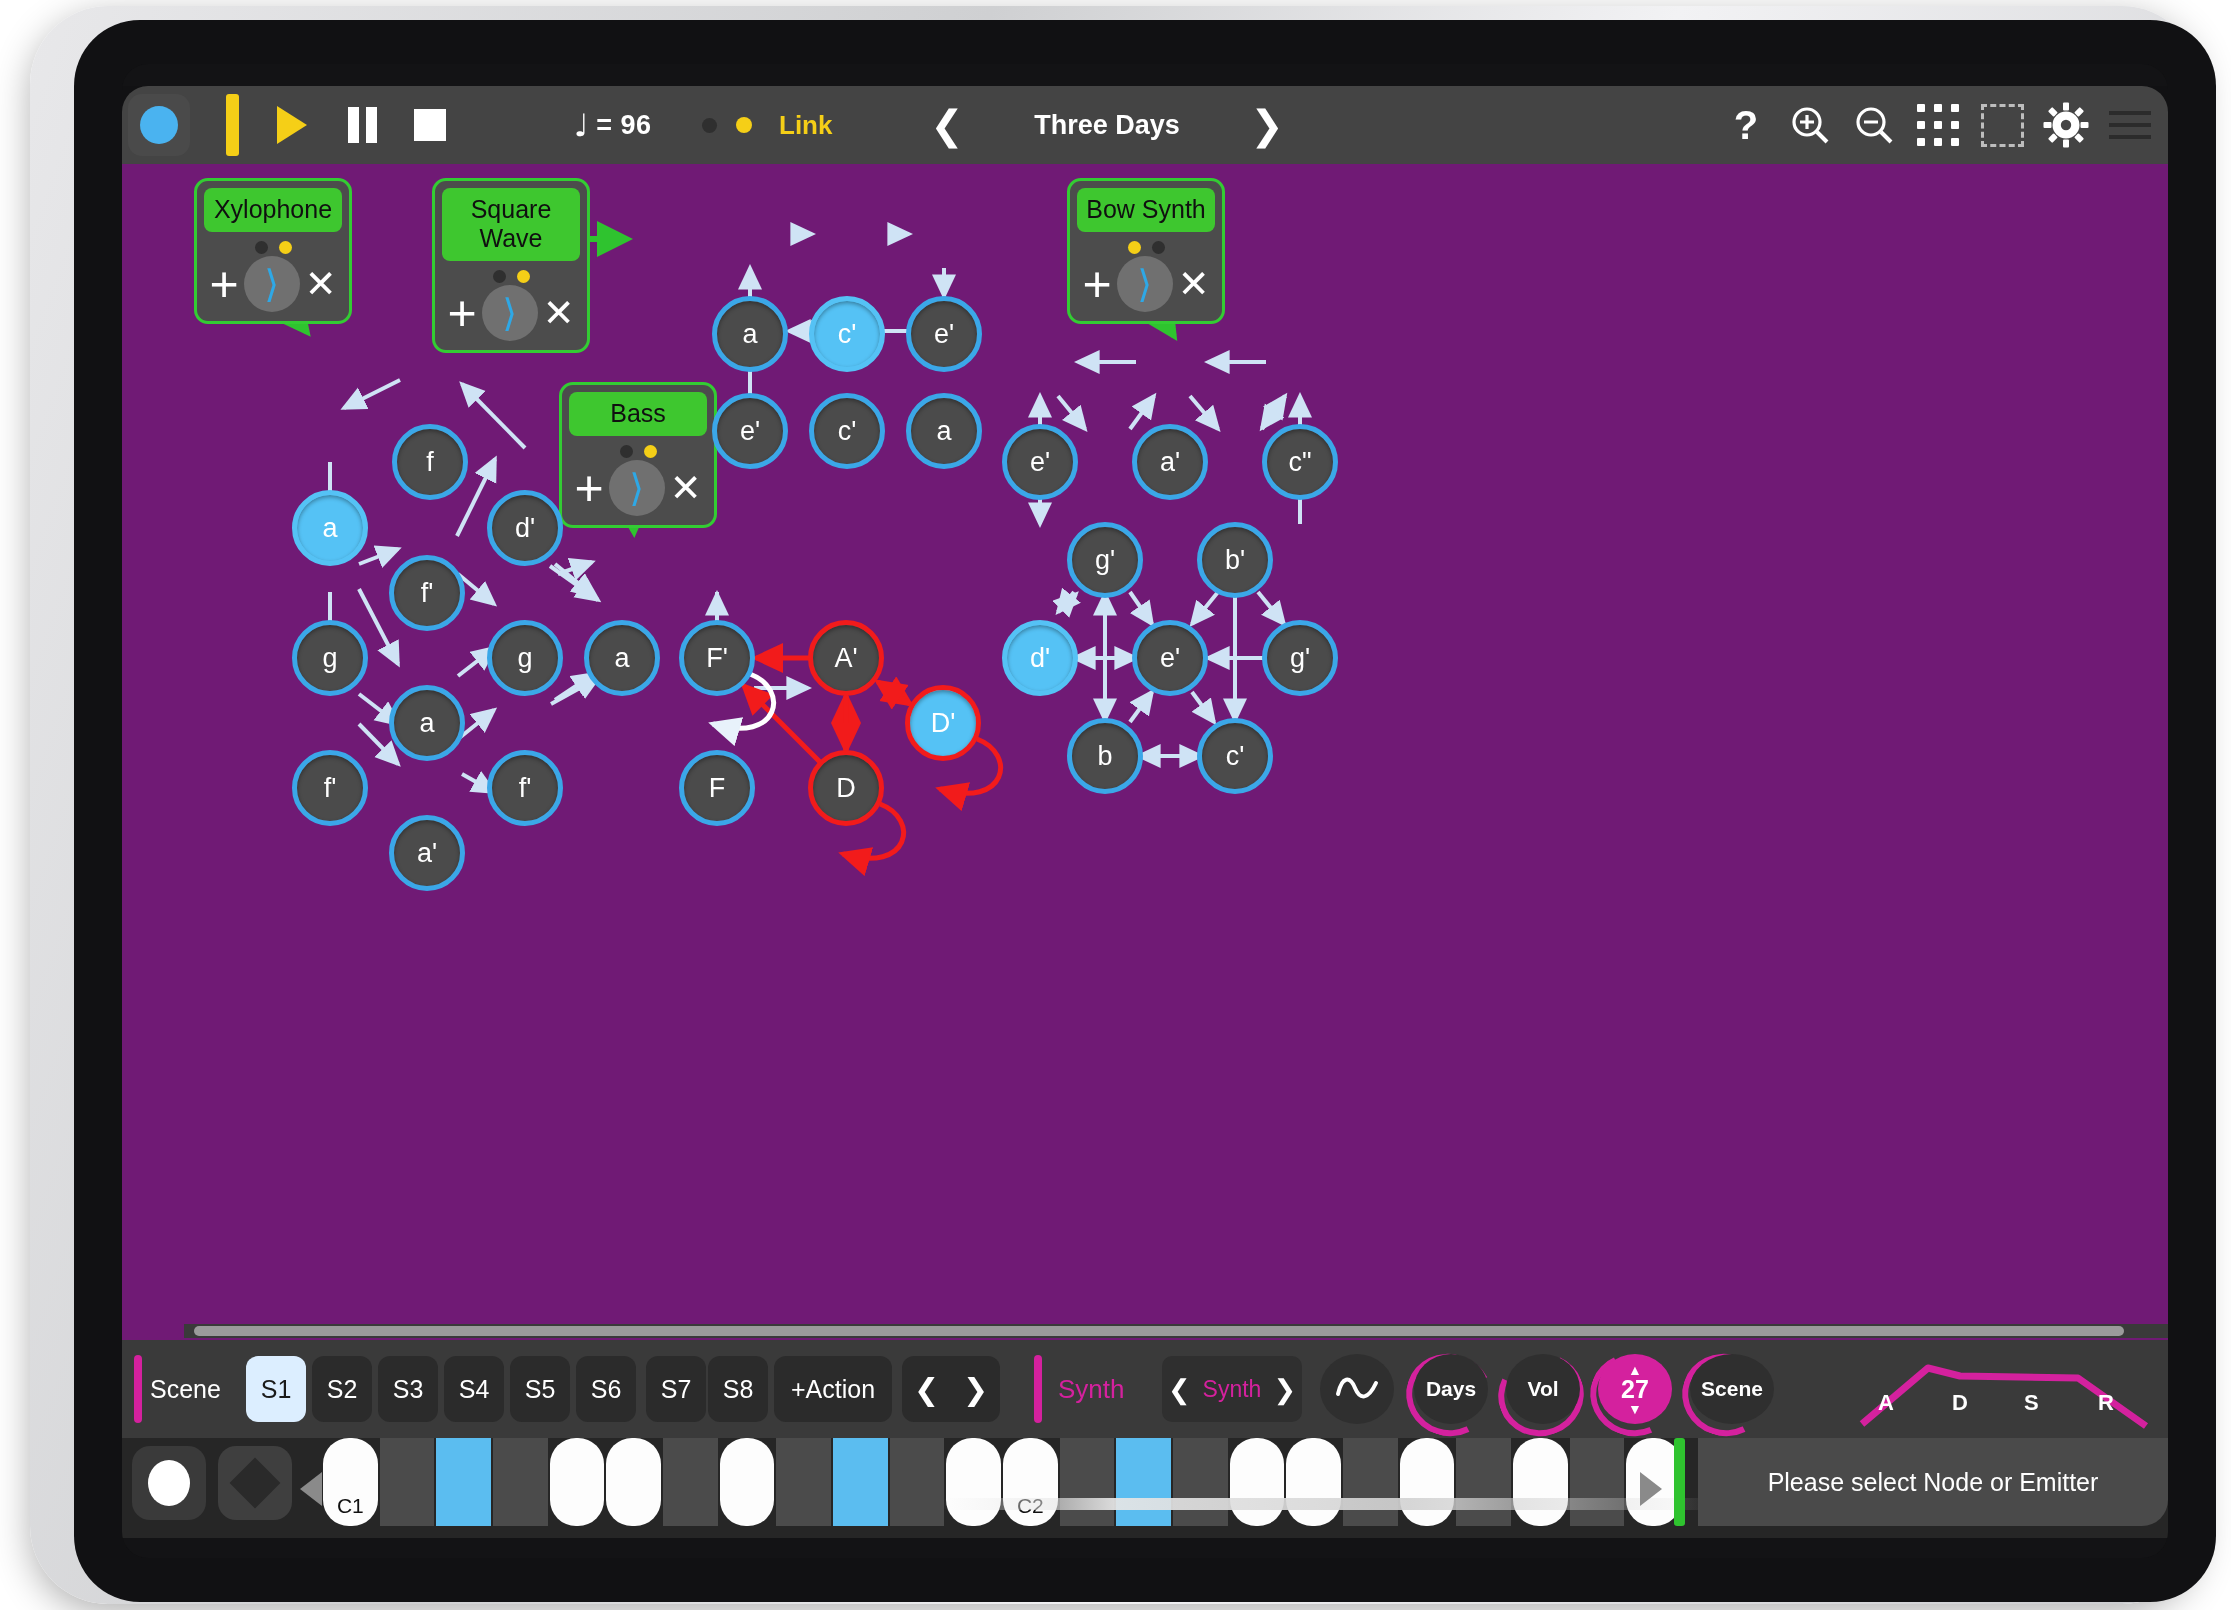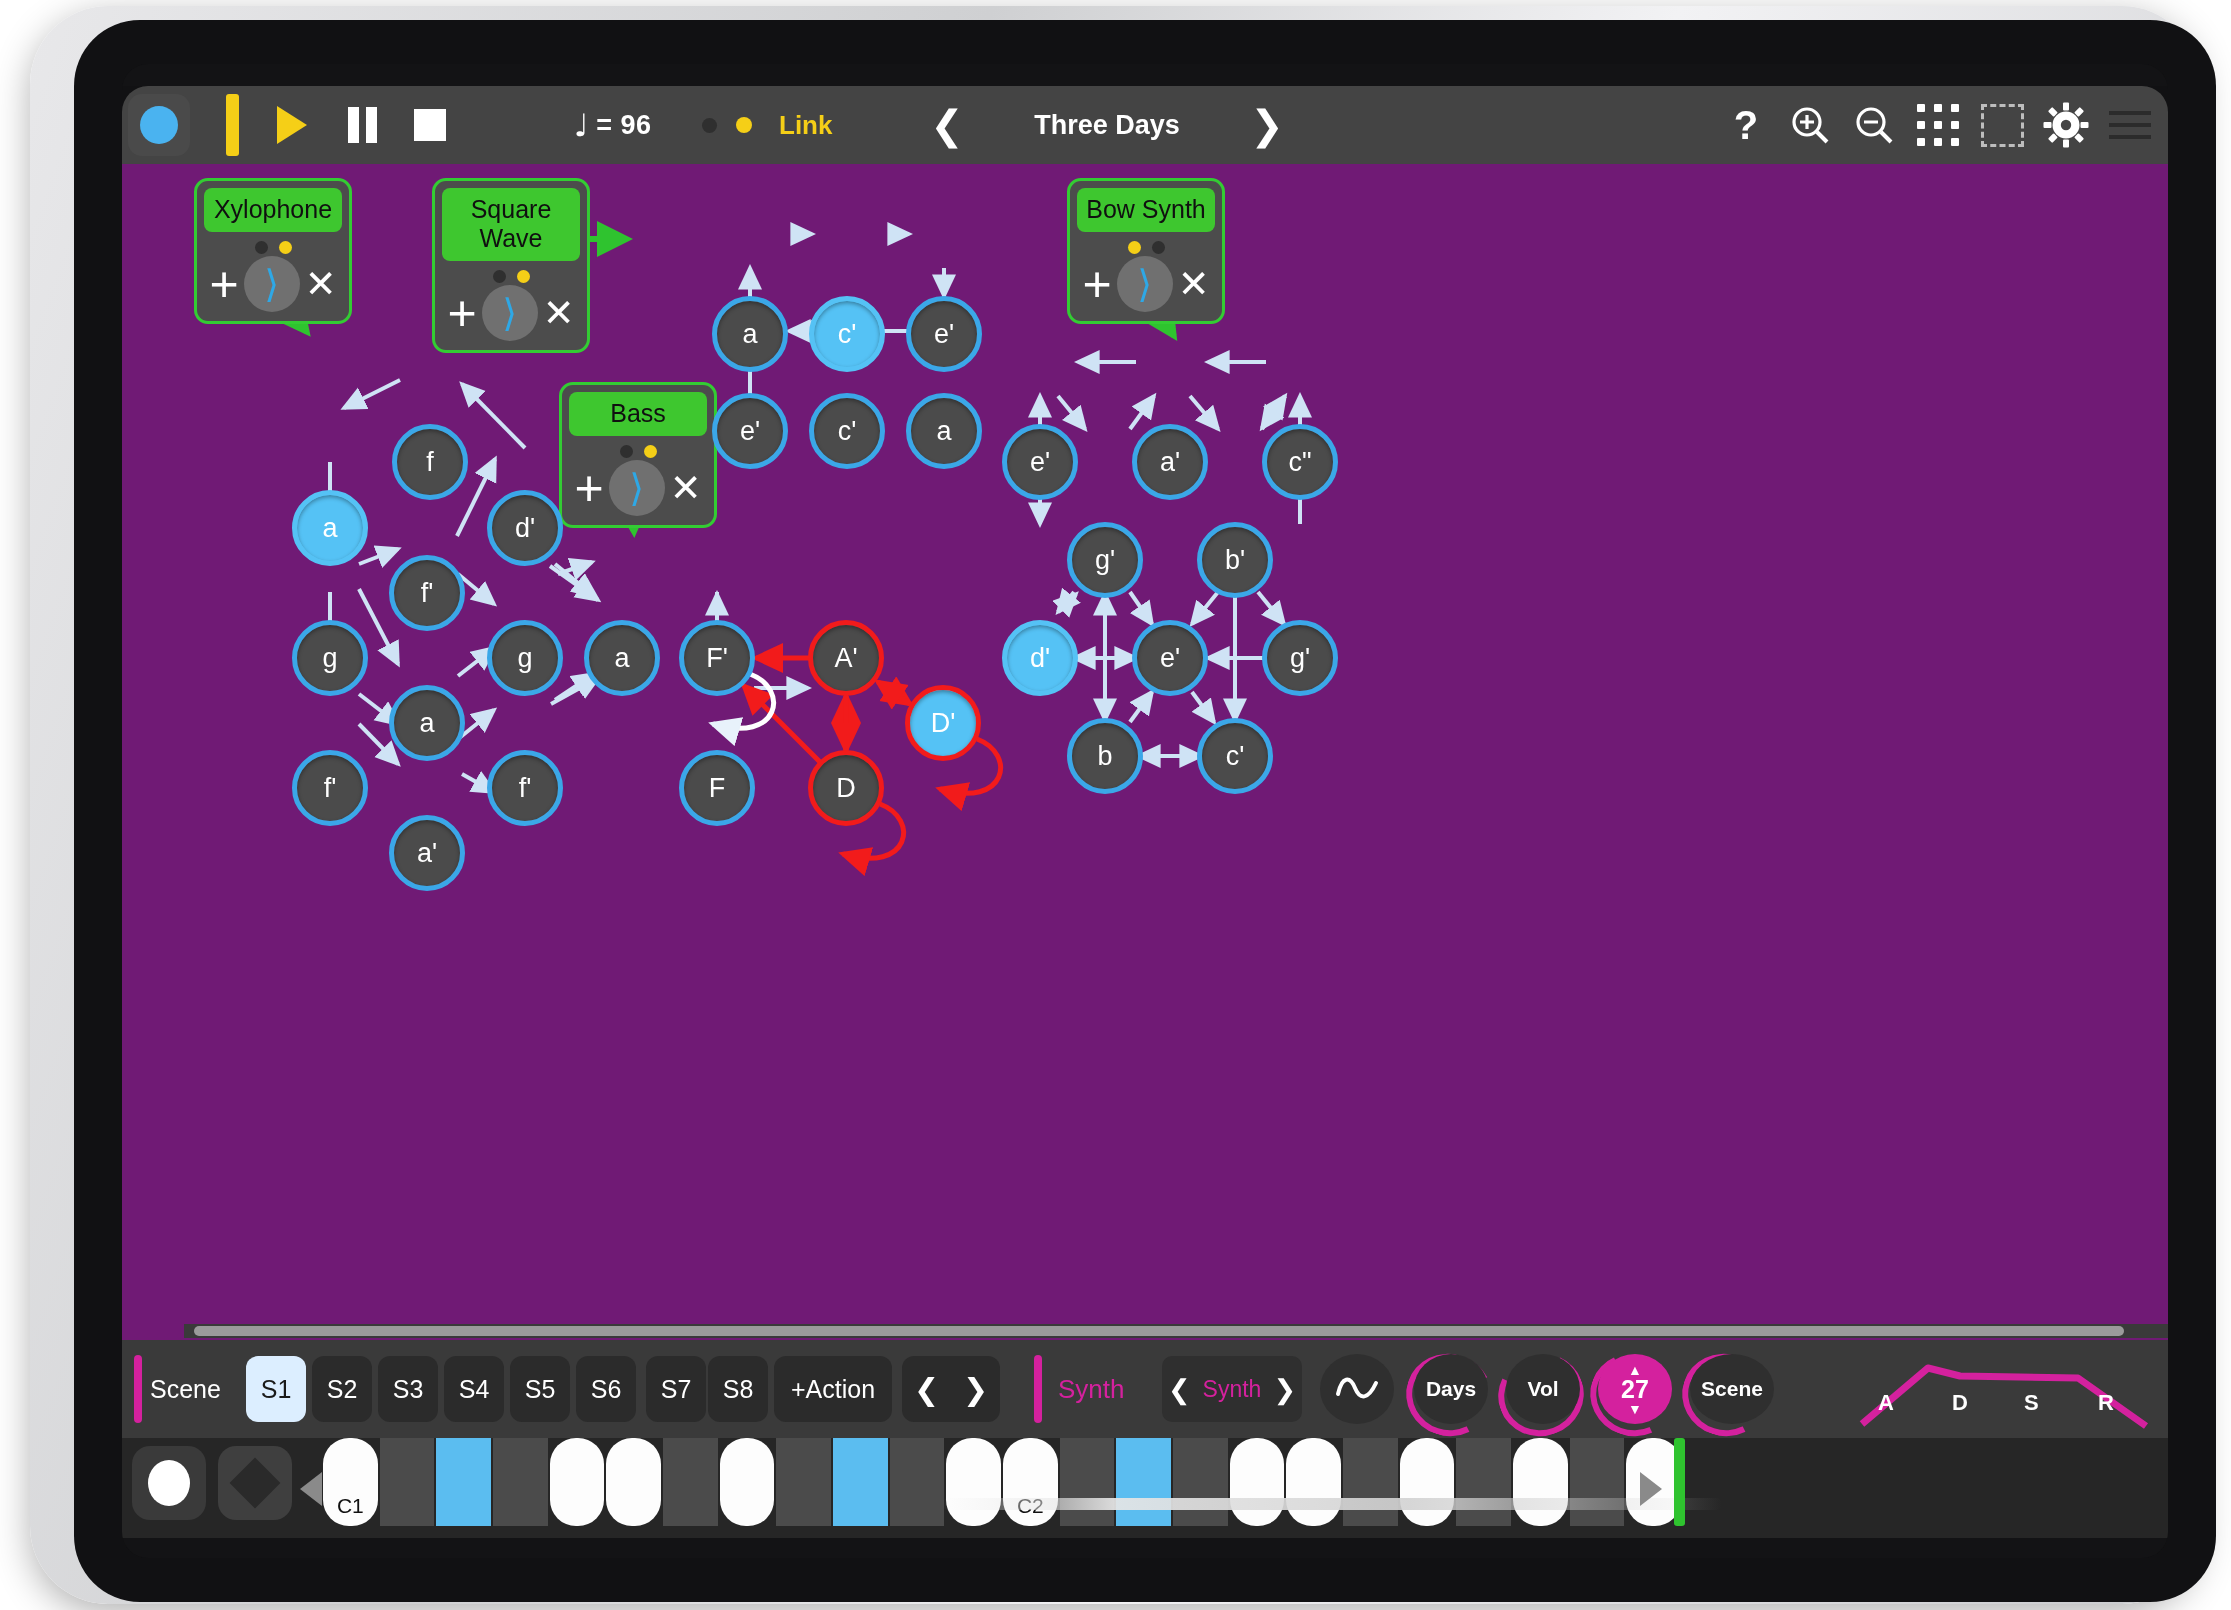--- a/index.html
+++ b/index.html
@@ -641,18 +641,19 @@
             <div class="key k" style="left: 1021px; width: 54.6667px;"></div>
             <div class="key w" style="left: 1077.67px; width: 54.6667px;"></div>
             <div class="key k" style="left: 1134.33px; width: 54.6667px;"></div>
             <div class="key w" style="left: 1191px; width: 54.6667px;"></div>
             <div class="key k" style="left: 1247.67px; width: 54.6667px;"></div>
             <div class="key w" style="left: 1304.33px; width: 54.6667px;"></div>
           </div>
       <div id="kbscroll"></div>
       <div class="kbarrow" id="kbright"></div>
       <div id="greenmark"></div>
+      <div id="statusbox">Please select Node or Emitter</div>
     </div>
     <div id="bottomblack"></div>
 
   </div>
 </div>
 </div>
 
 </body></html>

